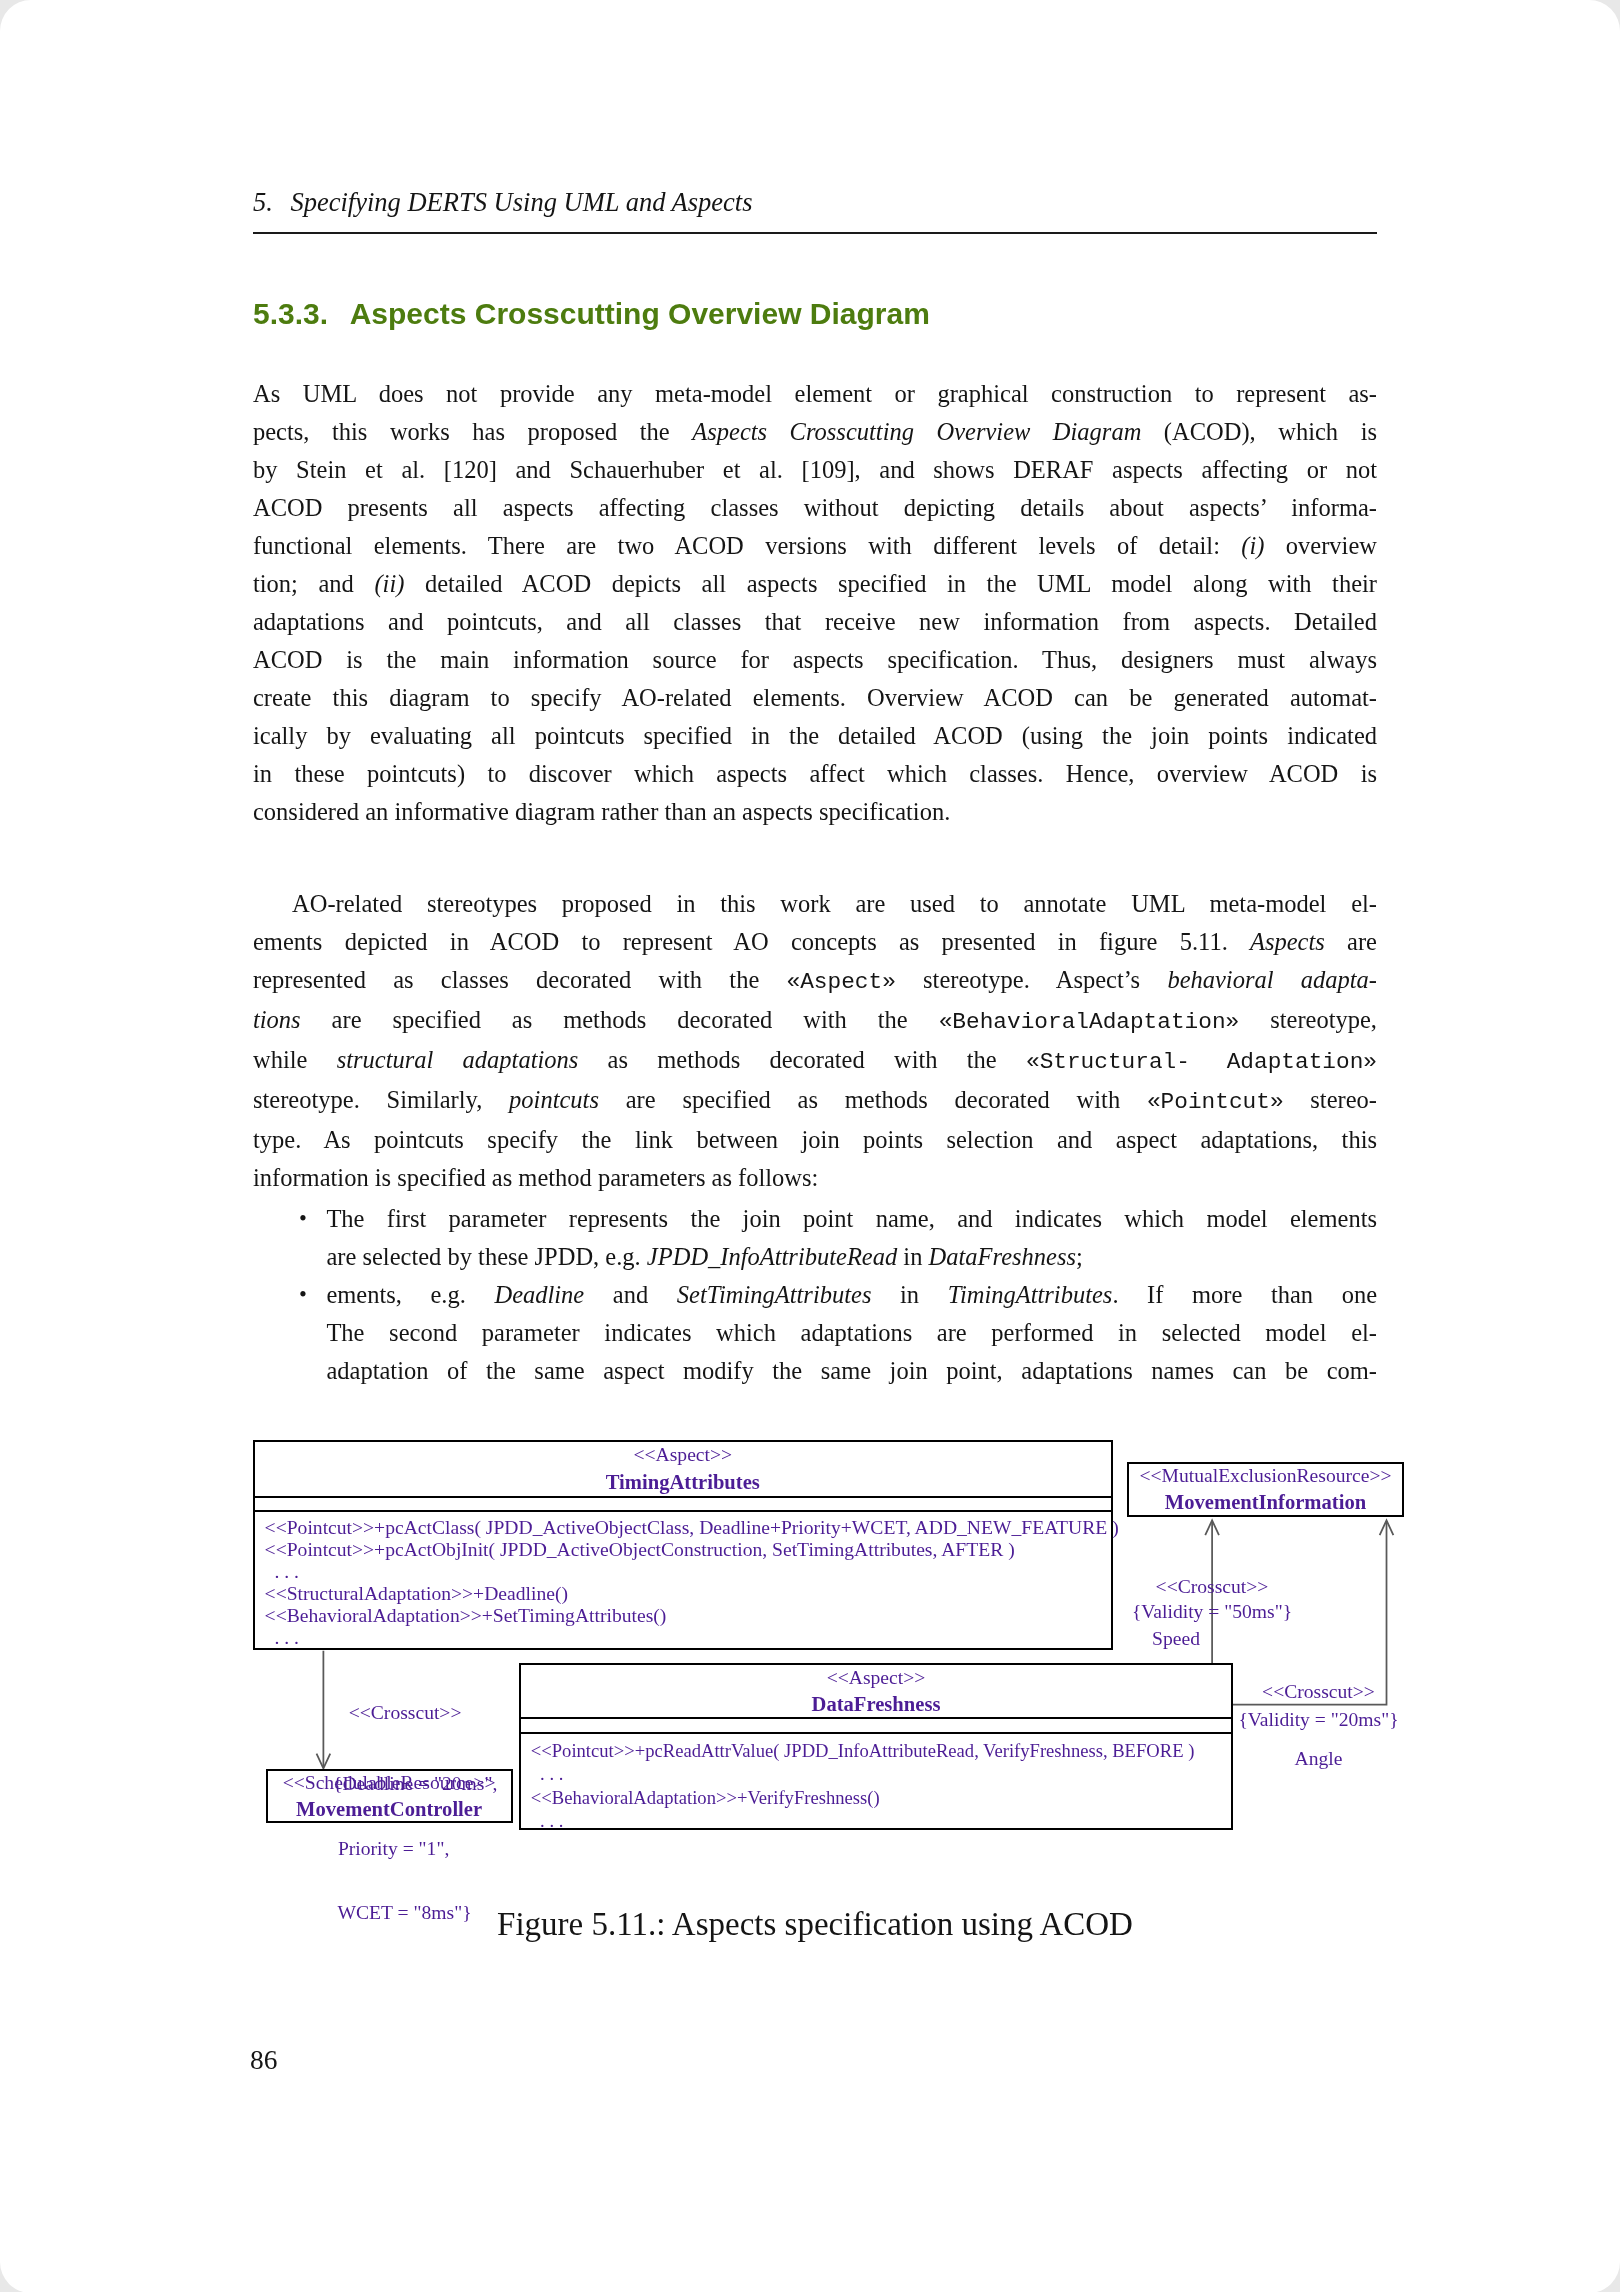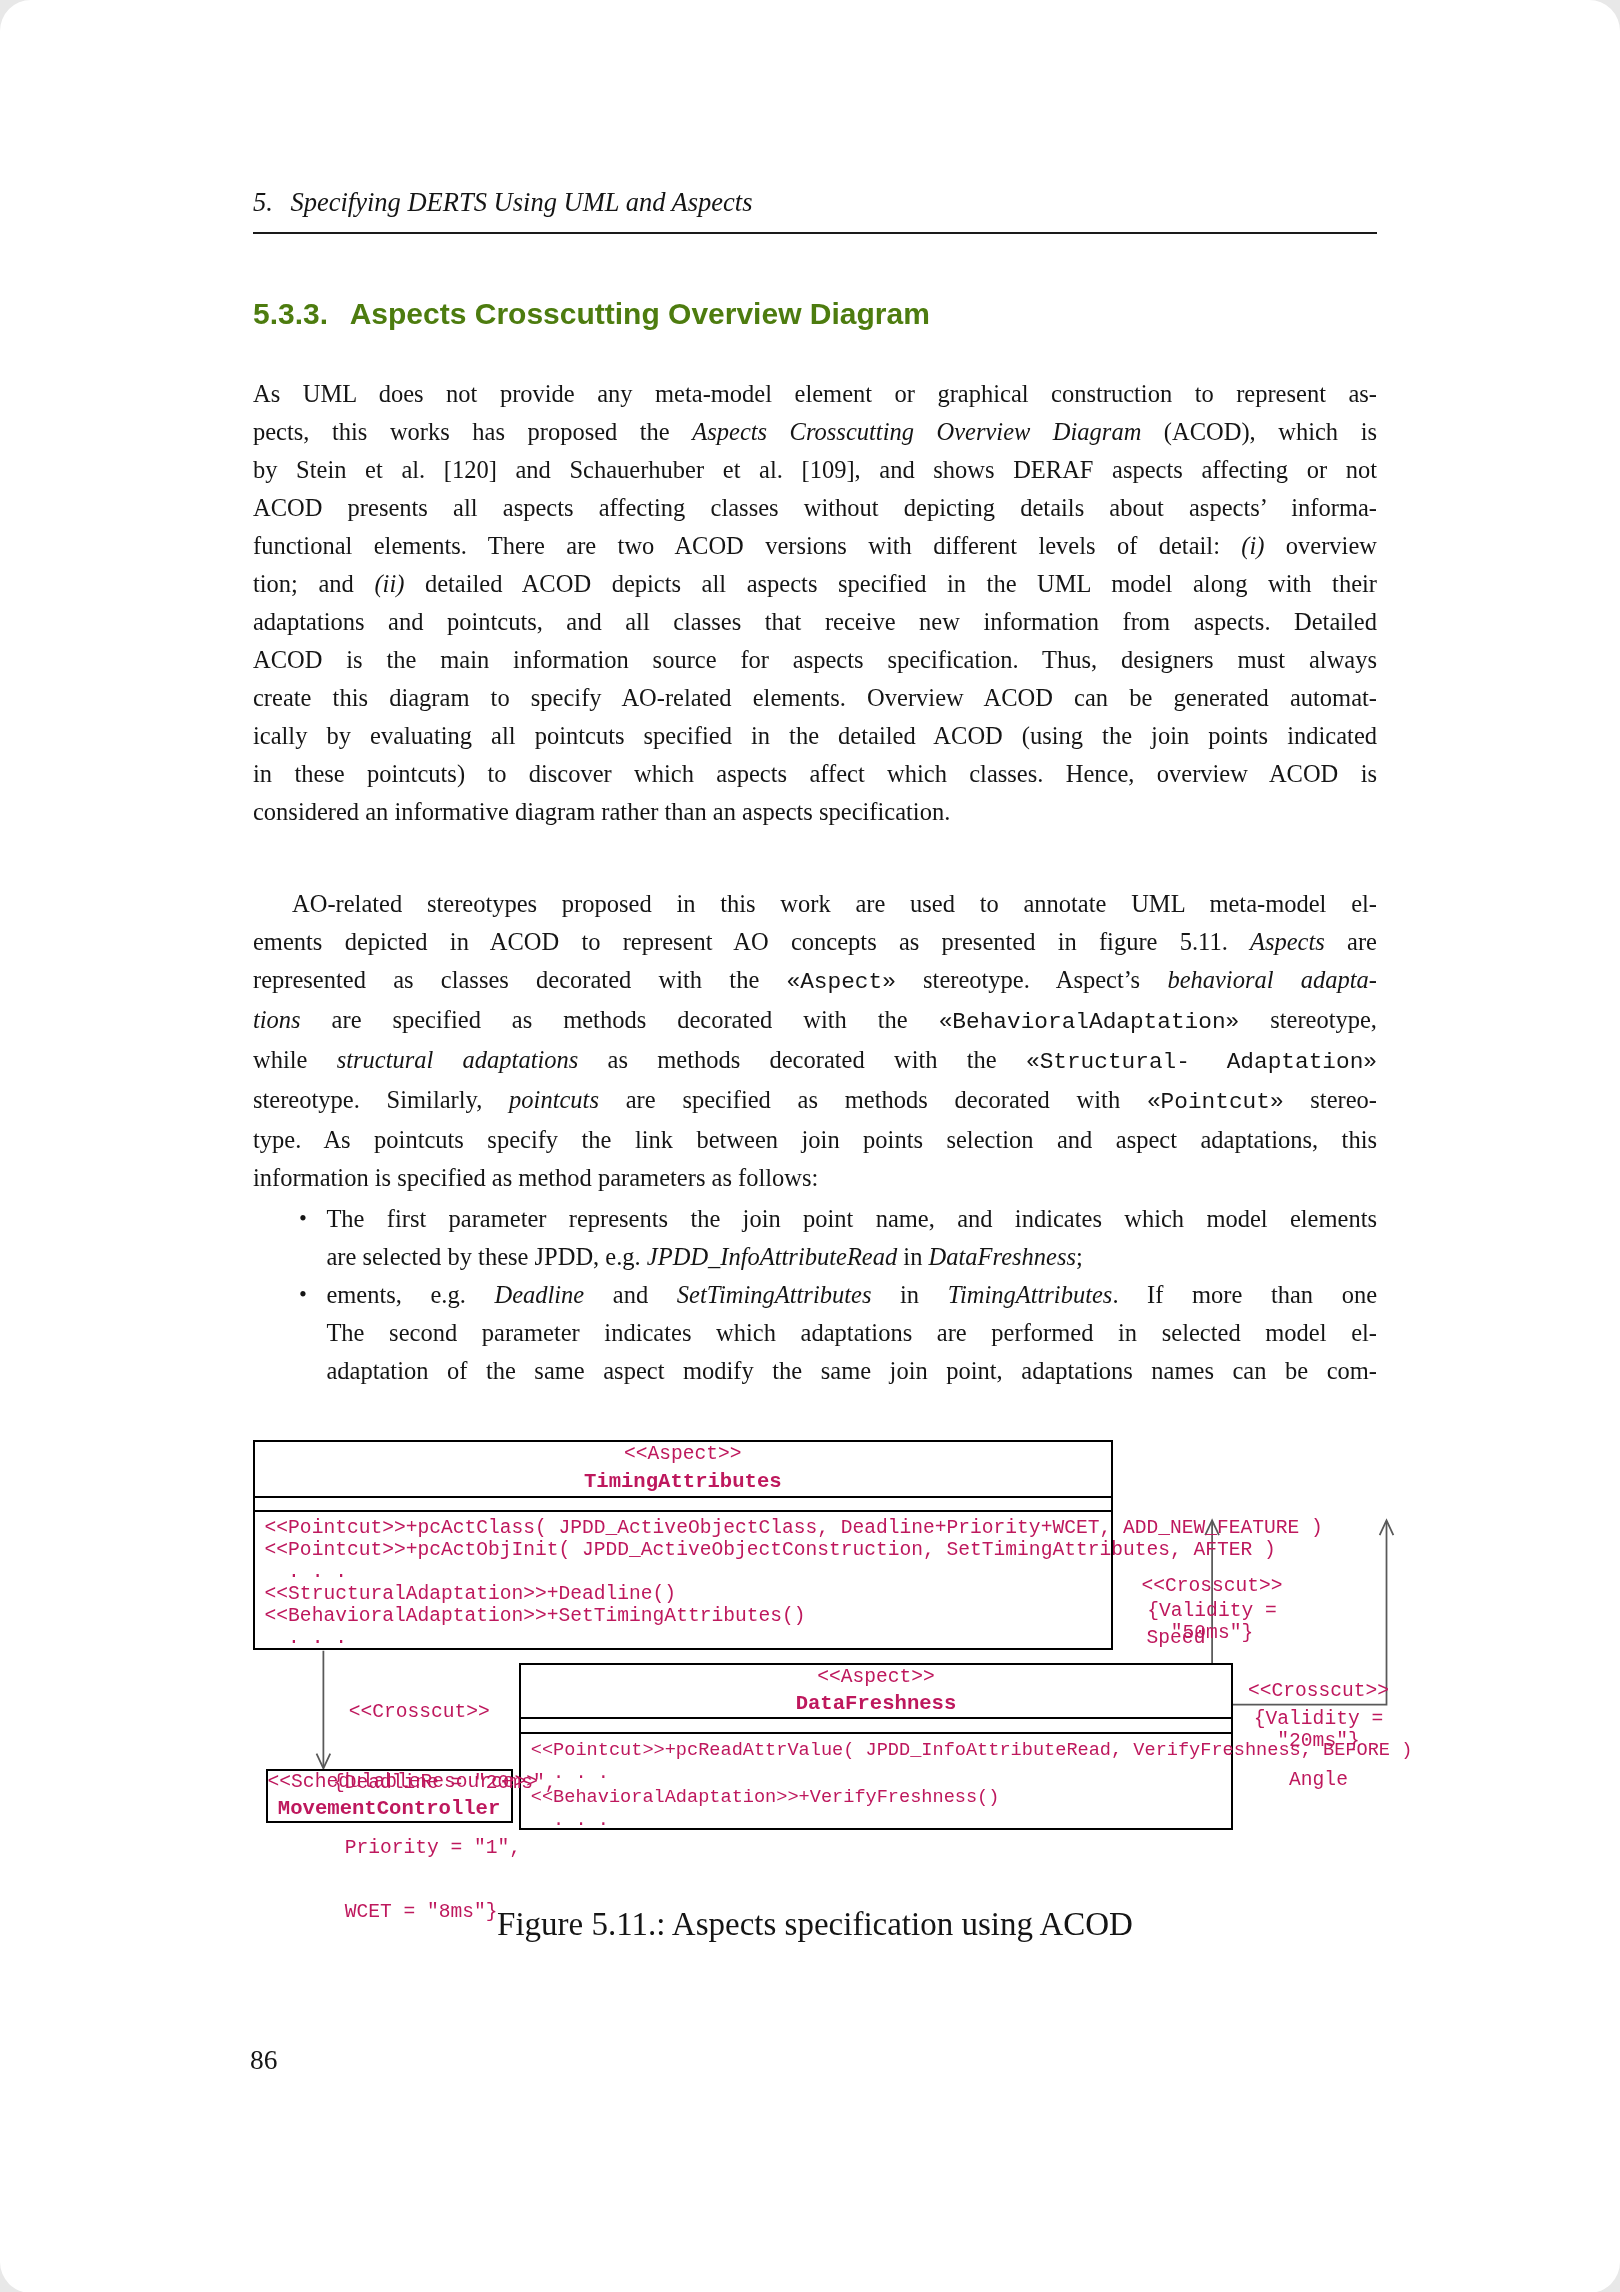--- a/index.html
+++ b/index.html
@@ -80,22 +80,22 @@
   }
   .bullet-text { flex: 1 1 auto; min-width: 0; }
 
   
   .figure-diagram {
     position: absolute;
     left: 245px;
     top: 1431px;
     width: 1215px;
     height: 461px;
-    font-family: Liberation Mono, monospace;
-    color: #be185d;
+    font-family: Liberation Serif, serif;
+    color: #4c1d95;
   }
   .arrow-layer { position: absolute; left: 0; top: 0; width: 1215px; height: 461px; }
   .uml-box {
     position: absolute;
     background: #fff;
     border: 2.9px solid #000;
     box-sizing: border-box;
     display: flex;
     flex-direction: column;
   }
@@ -235,20 +235,26 @@
       <div class="uml-ops">
           <div class="op-line">&lt;&lt;Pointcut&gt;&gt;+pcActClass( JPDD_ActiveObjectClass, Deadline+Priority+WCET, ADD_NEW_FEATURE )</div>
           <div class="op-line">&lt;&lt;Pointcut&gt;&gt;+pcActObjInit( JPDD_ActiveObjectConstruction, SetTimingAttributes, AFTER )</div>
           <div class="op-line">  . . .</div>
           <div class="op-line">&lt;&lt;StructuralAdaptation&gt;&gt;+Deadline()</div>
           <div class="op-line">&lt;&lt;BehavioralAdaptation&gt;&gt;+SetTimingAttributes()</div>
           <div class="op-line">  . . .</div>
         </div>
     </div>
 
+    <div class="uml-box thin" id="mi-box">
+      <div class="uml-head" style="flex:1">
+        <div class="uml-stereo">&lt;&lt;MutualExclusionResource&gt;&gt;</div>
+        <div class="uml-cname">MovementInformation</div>
+      </div>
+    </div>
 
     <div class="uml-box" id="df-box">
       <div class="uml-head sep-name">
         <div class="uml-stereo">&lt;&lt;Aspect&gt;&gt;</div>
         <div class="uml-cname">DataFreshness</div>
       </div>
       <div class="uml-attrs"></div>
       <div class="uml-ops">
           <div class="op-line">&lt;&lt;Pointcut&gt;&gt;+pcReadAttrValue( JPDD_InfoAttributeRead, VerifyFreshness, BEFORE )</div>
           <div class="op-line">  . . .</div>

